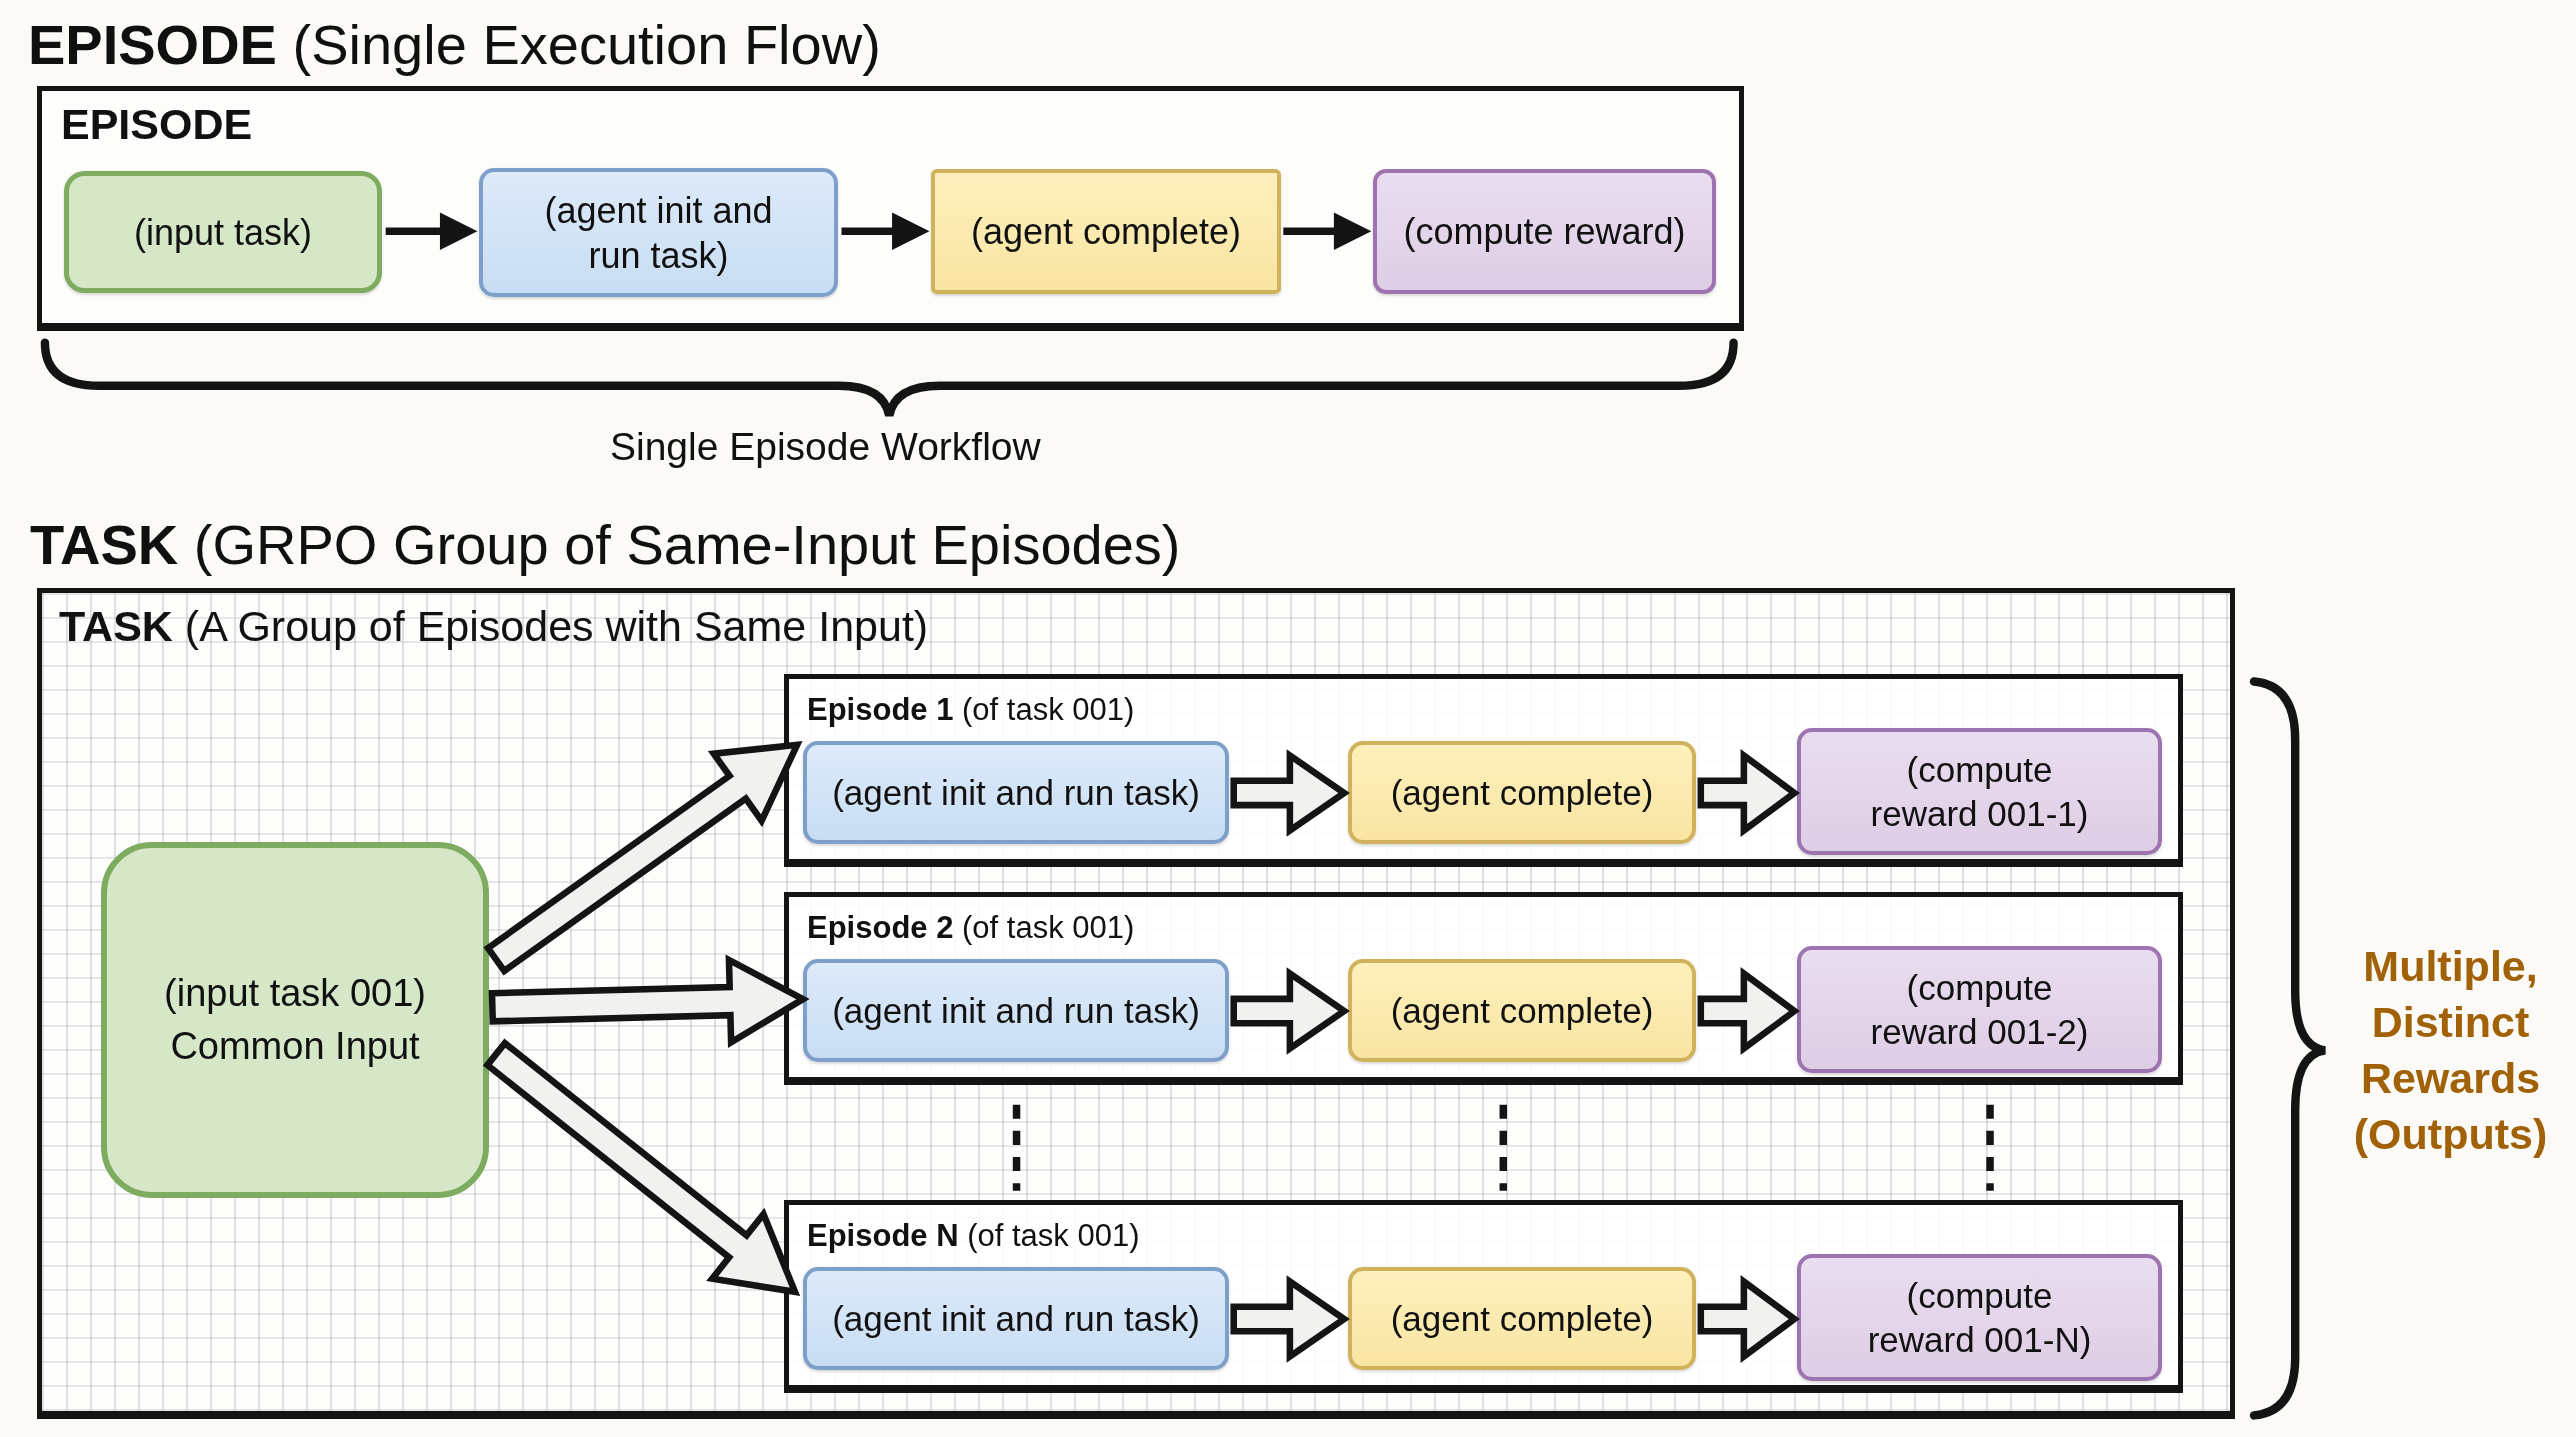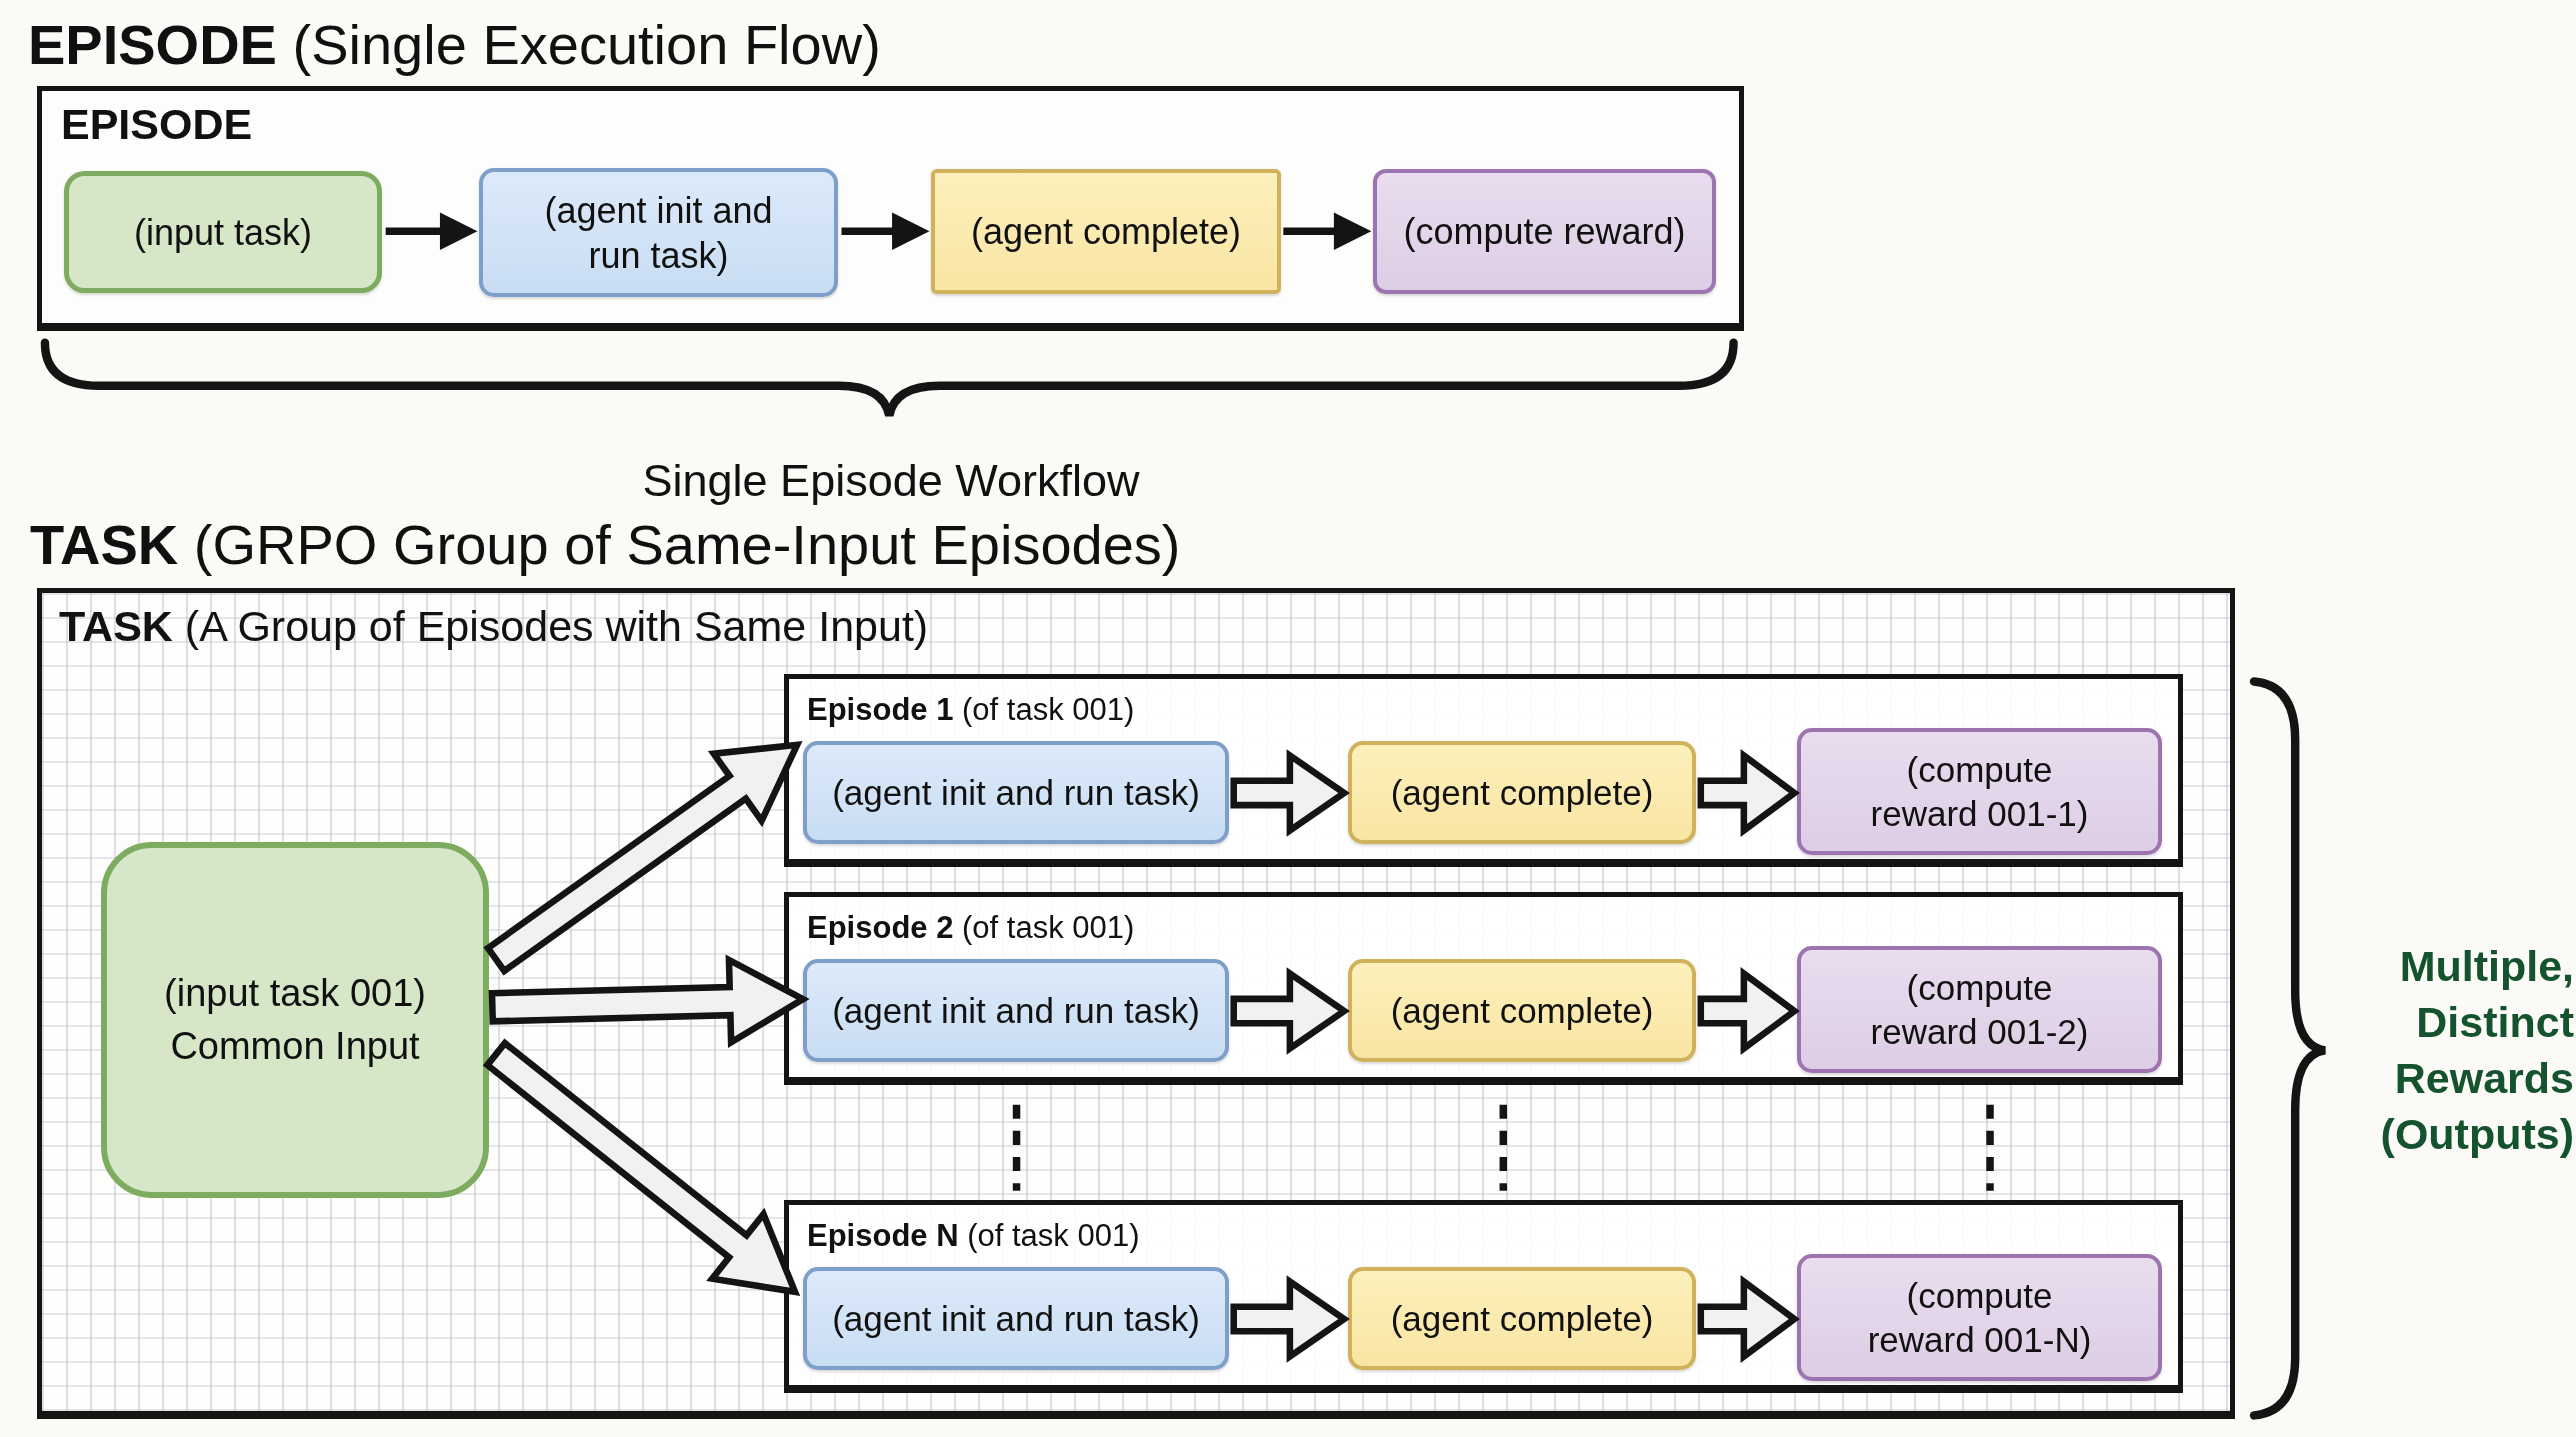--- a/index.html
+++ b/index.html
@@ -56,24 +56,24 @@
   }
   
   .eprow{
     background:rgba(255,255,255,0.88);
     border:5.6px solid #141414;
     border-bottom-width:8.4px;
     box-sizing:border-box;
   }
   .eplabel{font-size:31px;line-height:45px;white-space:nowrap;}
   .eplabel .b{font-weight:bold;}
-  .bracelabel{font-size:45px;line-height:47px;text-align:center;white-space:nowrap;margin-top:34px;}
+  .bracelabel{font-size:39px;line-height:47px;white-space:nowrap;}
   .outlabel{
     font-size:43px;line-height:56px;font-weight:bold;
-    text-align:right;color:#14532d;
+    text-align:center;color:#a16207;
   }
   svg.overlay{position:absolute;left:0;top:0;pointer-events:none;}
 </style>
 </head>
 <body>
 
 <div id="canvas">
 
   <div class="abs h1" style="left:28px;top:13px;">
     <span class="b">EPISODE</span><span> (Single Execution Flow)</span>

